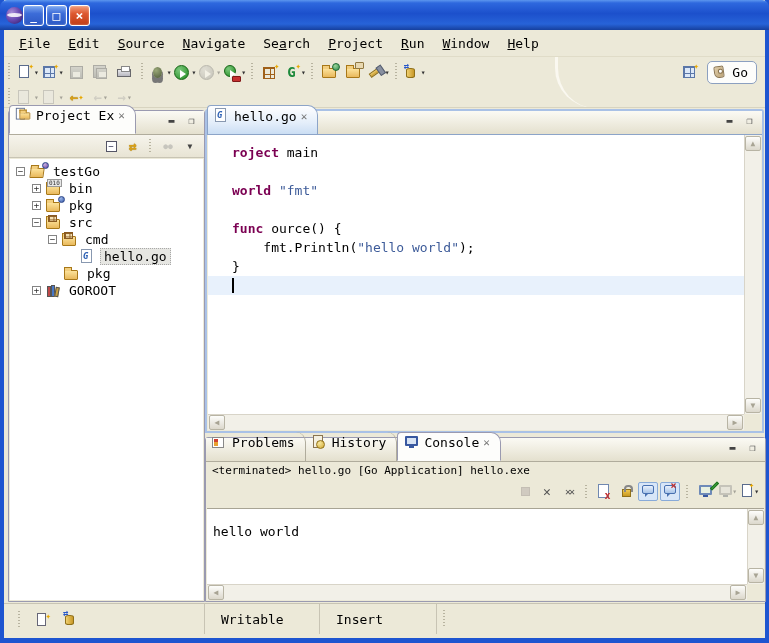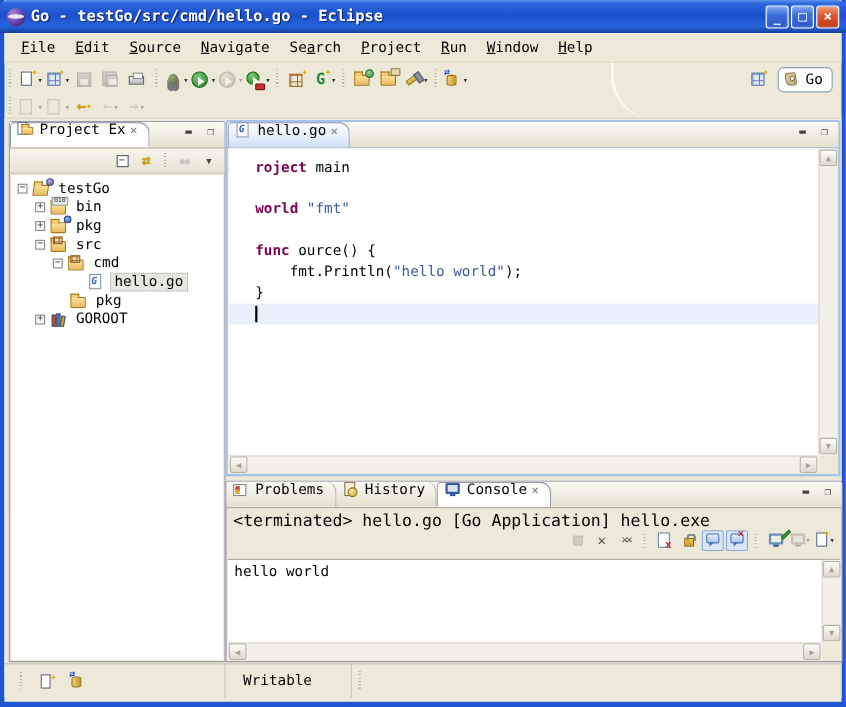--- a/index.html
+++ b/index.html
@@ -97,21 +97,21 @@
   .swoosh { position:absolute; right:170px; top:0; width:40px; height:51px; border-left:3px solid #FAF8F0;
     border-radius:0 0 0 40px; pointer-events:none; }
 
   
   .main { position:absolute; left:0; top:108px; width:761px; height:495px; background:#ECE9D8; }
 
   
   .pane { position:absolute; background:#ECE9D8; border:1px solid #9A9AB0; border-radius:3px 3px 0 0; }
   .tabrow { height:24px; display:flex; align-items:flex-end; position:relative;
     background:linear-gradient(180deg,#FBFAF4,#E4E0CE); border-bottom:1px solid #B0AC9C; }
-  .vtab { display:flex; align-items:center; gap:4px; height:23px; padding:0 10px 8px 5px; font-size:13px;
+  .vtab { display:flex; align-items:center; gap:4px; height:29px; padding:0 10px 8px 5px; font-size:13px;
     border-right:1px solid #B0AC9C; border-radius:4px 10px 0 0; white-space:nowrap; }
   .vtab.active { background:#FDFDFB; border:1px solid #9A9AB0; border-bottom:1px solid #FDFDFB; }
   .vtab.edactive { background:linear-gradient(180deg,#FEFEFF 0%,#E4EEFA 60%,#CBDEF4 100%);
     border:1px solid #8CA4C8; border-bottom:none; }
   .tclose { font-size:11px; color:#777; font-weight:bold; }
   .minmax { margin-left:auto; display:flex; gap:3px; padding:2px 4px 0 0; align-self:flex-start; }
   .mmbtn { width:17px; height:15px; display:flex; align-items:center; justify-content:center;
     font-size:10px; color:#444; border:1px solid transparent; }
 
   
@@ -157,26 +157,26 @@
   .vscroll { position:absolute; top:0; bottom:16px; right:0; width:17px; background:#F2F0E8; border-left:1px solid #D8D4C8; }
   .hscroll { position:absolute; left:0; right:17px; bottom:0; height:16px; background:#F2F0E8; border-top:1px solid #D8D4C8; }
   .sbtn { position:absolute; width:16px; height:15px; display:flex; align-items:center; justify-content:center;
     font-size:8px; color:#A8A494; background:linear-gradient(180deg,#FDFDFB,#DCD8CC); border:1px solid #B8B4A4; border-radius:2px; }
   .vscroll .up { top:1px; left:0; } .vscroll .down { bottom:1px; left:0; }
   .hscroll .lf { left:1px; top:0; } .hscroll .rt { right:1px; top:0; }
   .corner { position:absolute; right:0; bottom:0; width:17px; height:16px; background:#ECE9D8; }
 
   
   .console { left:201px; top:329px; width:561px; height:165px; }
-  .con-status { height:18px; font-size:15px; padding:2px 4px 0 6px; white-space:pre; }
+  .con-status { height:18px; font-size:11px; padding:2px 4px 0 6px; white-space:pre; }
   .con-toolbar { height:23px; display:flex; align-items:center; justify-content:flex-end; gap:2px; padding-right:6px; }
   .ctool { width:20px; height:19px; display:flex; align-items:center; justify-content:center; position:relative; font-size:12px; }
   .ctool.toggled { border:1px solid #88AAD8; background:#D8E6F8; border-radius:2px; }
   .conout { position:absolute; left:1px; right:1px; bottom:1px; top:70px; background:#fff; border-top:1px solid #A8A494; }
-  .context { position:absolute; left:0; top:0; right:17px; bottom:16px; font-size:13px; padding:4px 0 0 6px; white-space:pre; }
+  .context { position:absolute; left:0; top:0; right:17px; bottom:16px; font-size:13px; padding:15px 0 0 6px; white-space:pre; }
   .sqr { width:9px; height:9px; background:#C89090; border:1px solid #A87070; }
   .xg { color:#555; font-weight:bold; font-size:13px; }
   .clearcon { position:absolute; left:2px; top:1px; width:11px; height:14px; background:#fff; border:1px solid #7088B0; }
   .clearcon::after { content:"x"; position:absolute; right:-3px; bottom:-4px; color:#C03030; font-weight:bold; font-size:10px; }
   .lock { position:absolute; left:4px; top:6px; width:9px; height:8px; background:linear-gradient(180deg,#F0C850,#C89820); border:1px solid #907018; }
   .lock::before { content:""; position:absolute; left:1px; top:-5px; width:5px; height:5px; border:2px solid #888; border-bottom:none; border-radius:4px 4px 0 0; }
   .bubble { position:absolute; left:2px; top:2px; width:12px; height:9px; background:linear-gradient(180deg,#E8F0FC,#A8C4E8); border:1px solid #4870B0; border-radius:2px; }
   .bubble::after { content:""; position:absolute; left:2px; bottom:-4px; border-left:4px solid #4870B0; border-bottom:4px solid transparent; }
   .bubble.err::before { content:"×"; position:absolute; right:-2px; top:-6px; color:#C03030; font-weight:bold; font-size:10px; }
   .monitor { position:absolute; left:2px; top:2px; width:13px; height:10px; background:#D8E4F4; border:2px solid #3858A0; border-radius:1px; }
@@ -200,21 +200,20 @@
   .fastview { position:relative; width:17px; height:17px; }
   .fvpage { position:absolute; left:2px; top:2px; width:9px; height:13px; background:#fff; border:1px solid #667; }
 </style>
 </head>
 <body>
 
 <div class="win">
 
   <div class="titlebar">
     <span class="ecl-logo"></span>
-    <span class="title-text">Go - testGo/src/cmd/hello.go - Eclipse</span>
     <span class="winbtns">
       <span class="wbtn min">
           <span>_</span>
         </span>
       <span class="wbtn max">
           <span>□</span>
         </span>
       <span class="wbtn close">
           <span>×</span>
         </span>
@@ -588,17 +587,18 @@
       <span class="grip" style="height:16px"></span>
       <span class="fastview">
           <span class="fvpage"></span>
           <span class="star" style="right:1px;top:0">✦</span>
         </span>
       <span class="icon16">
           <span class="cyl"></span>
         </span>
     </div>
     <div class="sb-cell sb-wr">Writable</div>
+    <div class="sb-cell sb-ins">Insert</div>
     <div class="sb-grip"></div>
     <div style="flex:1"></div>
   </div>
 
 </div>
 
 </body></html>

